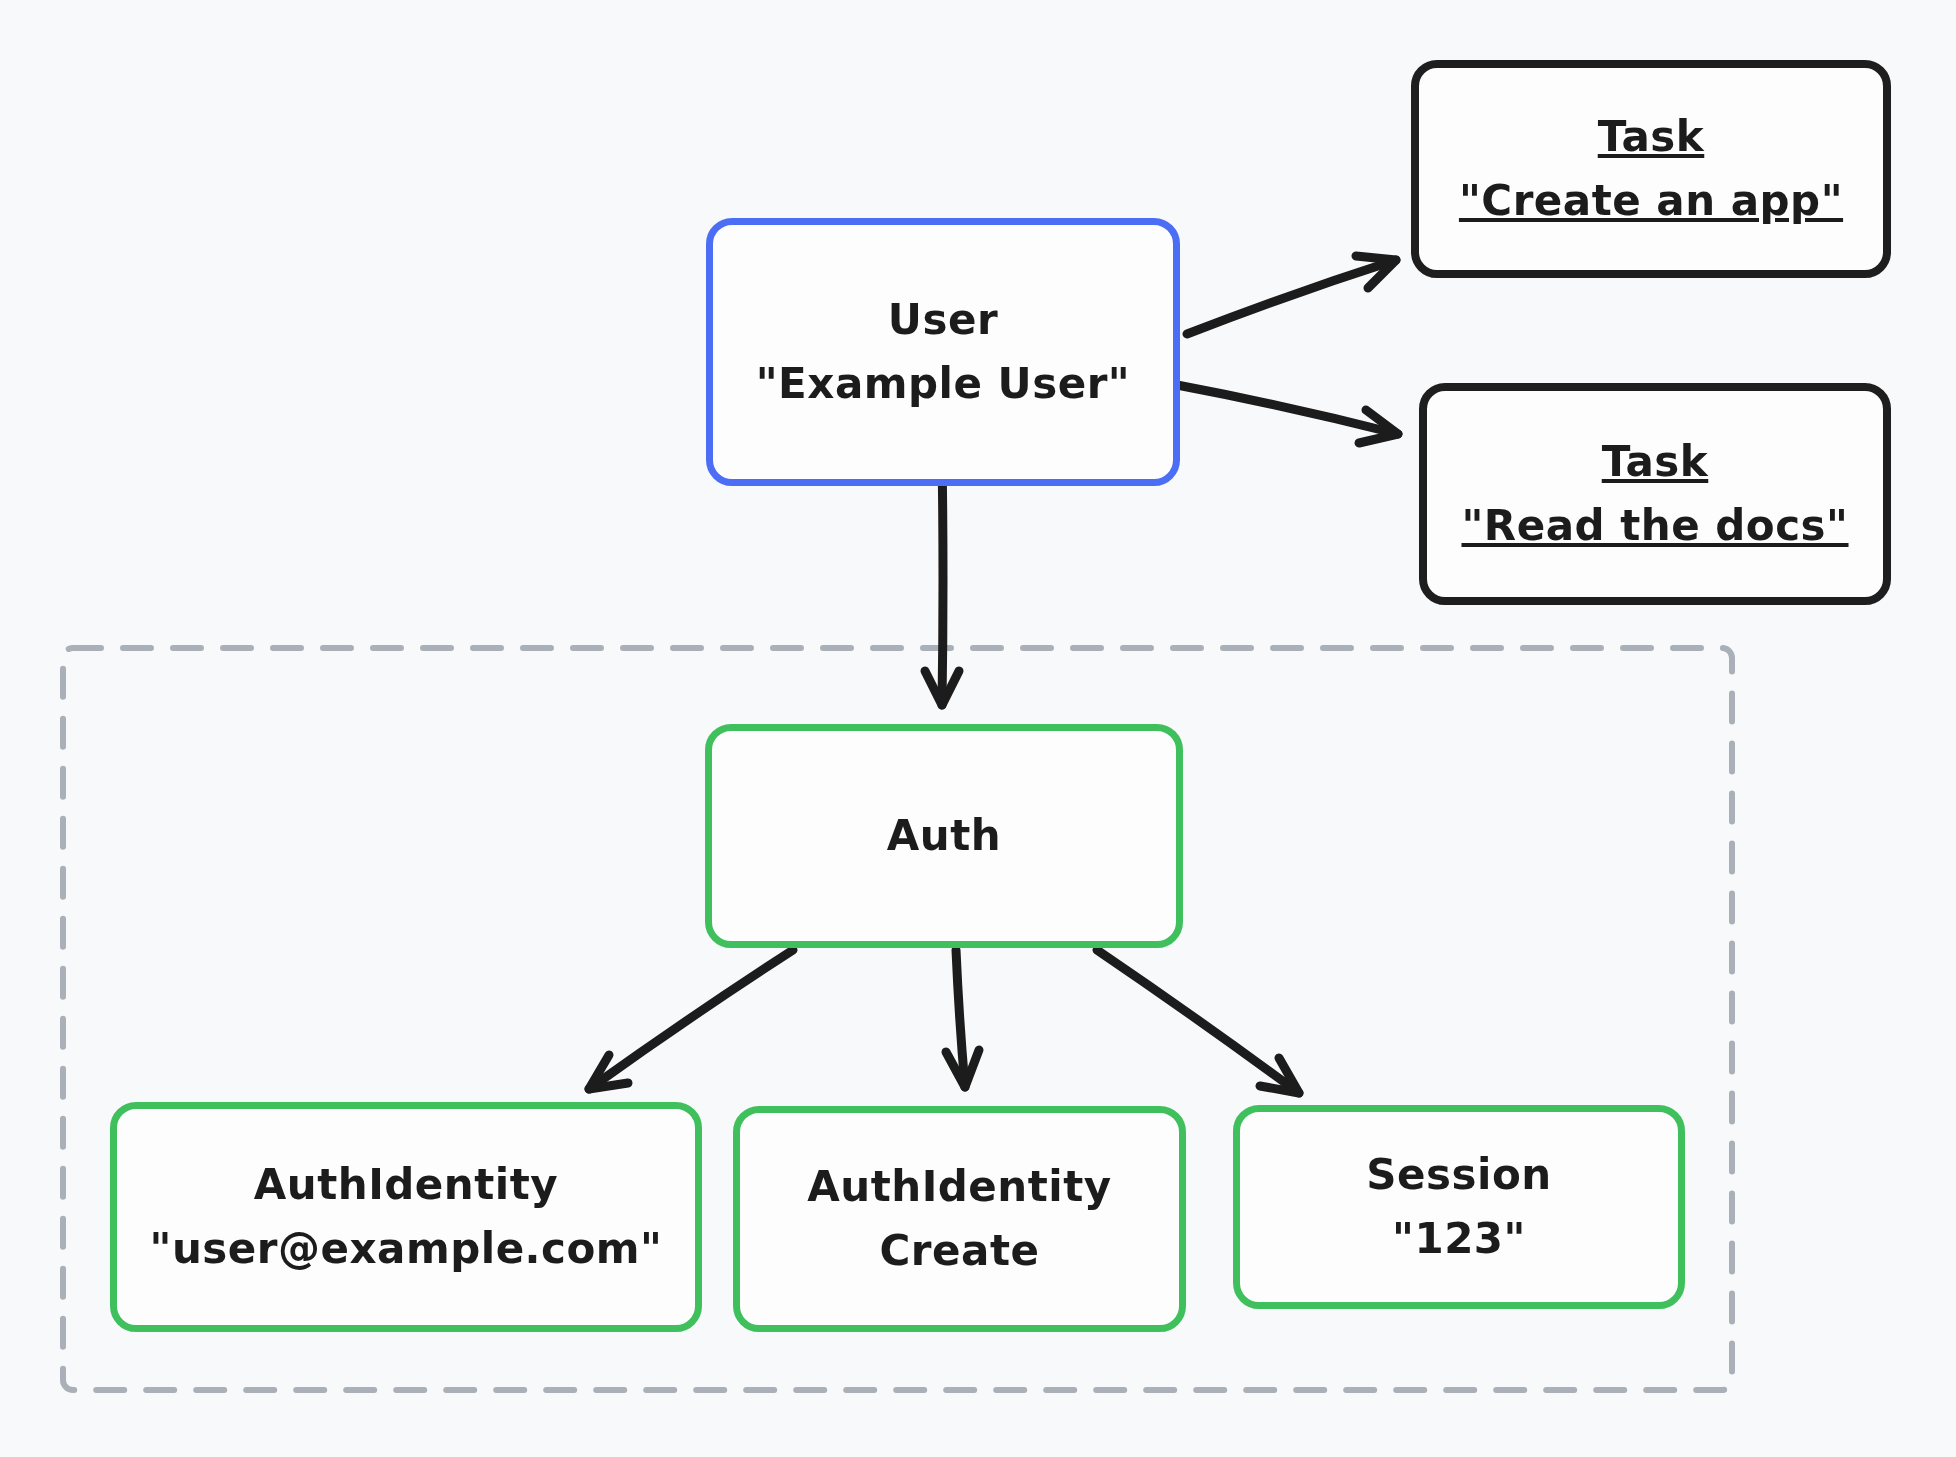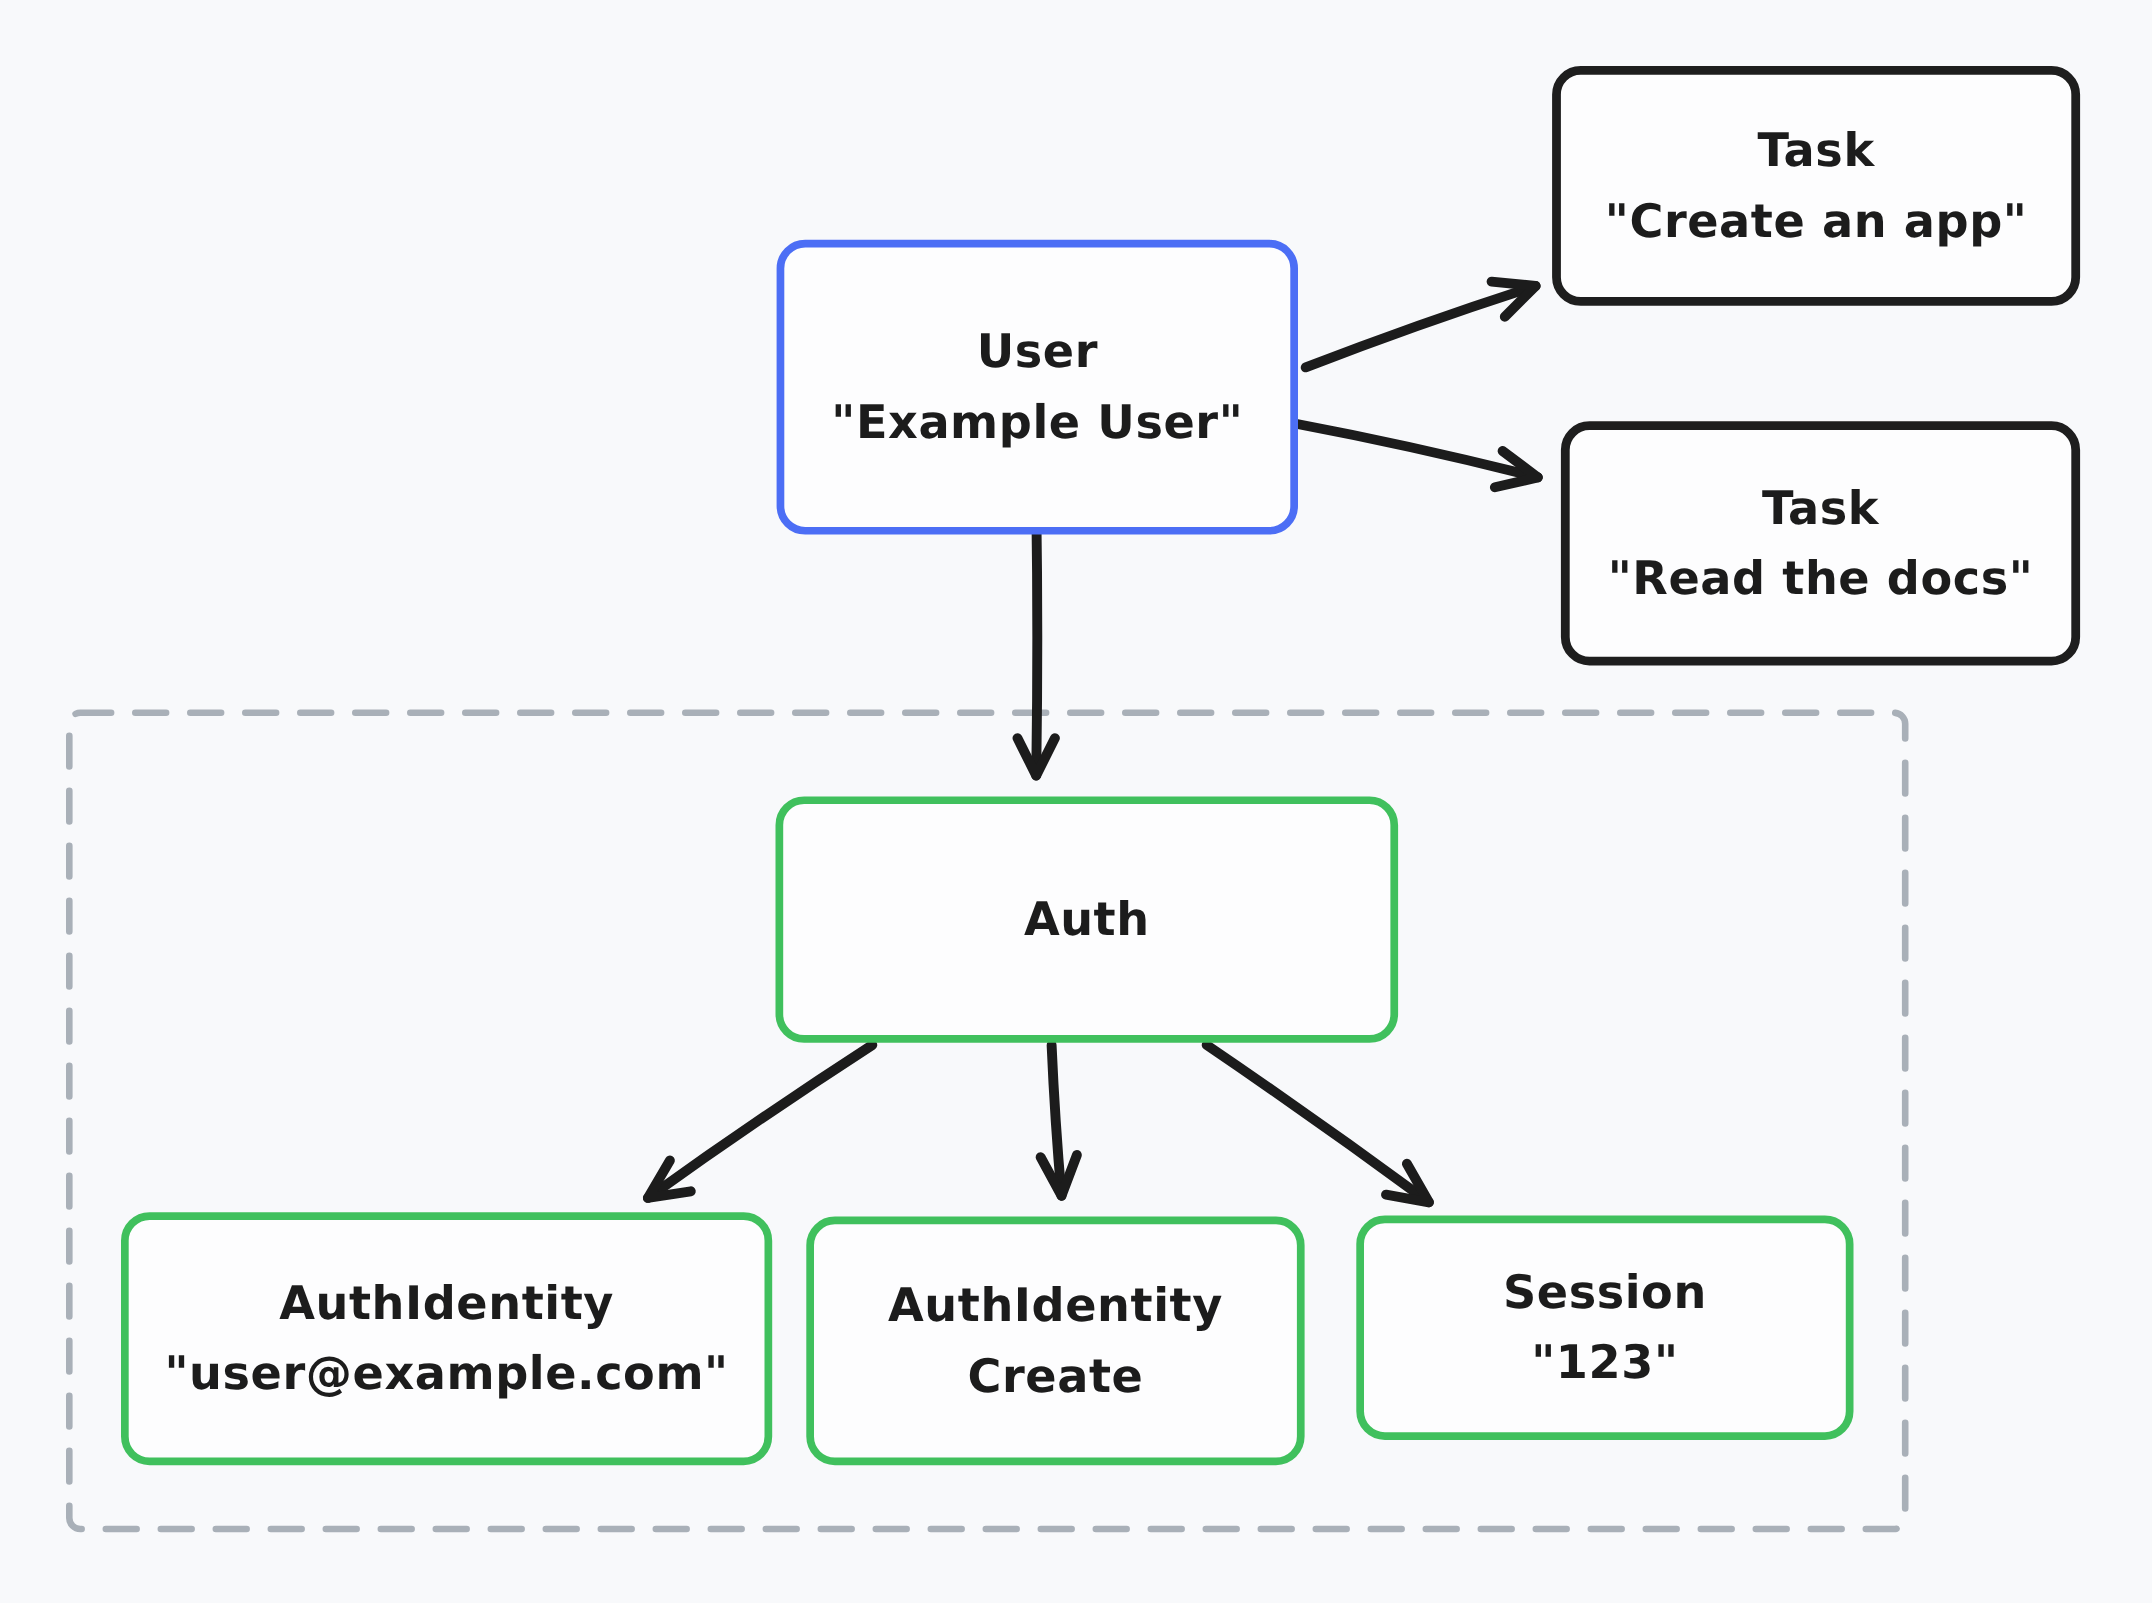--- a/index.html
+++ b/index.html
@@ -34,21 +34,21 @@
     background: var(--node-fill, #fdfdfe);
     color: var(--text, #1c1c1c);
     font-size: 42px;
     font-weight: 700;
     letter-spacing: 0.5px;
     text-align: center;
     line-height: 1.1;
   }
   .node span { white-space: nowrap; }
   .node-user  { border: 7px solid var(--user-border, #4c6ef5); }
-  .node-task  { border: 8px solid var(--task-border, #1e1e1e); }
+  .node-task  { border: 8px solid var(--task-border, #1e1e1e); text-decoration: underline; }
   .node-auth  { border: 7px solid var(--auth-border, #40c05d); }
 </style>
 </head>
 <body>
 
 <div class="canvas">
 
   <svg class="edges" width="1956" height="1457" viewBox="0 0 1956 1457" fill="none" xmlns="http://www.w3.org/2000/svg">
 
     <rect x="63" y="648" width="1669" height="742" rx="10" style="stroke:var(--group-border,#a9b0b8)" stroke-width="6" stroke-linecap="round" stroke-dasharray="28 22"></rect>
@@ -92,21 +92,21 @@
   <div class="node node-task" style="left:1411px; top:60px; width:480px; height:218px;">
     <span>Task</span>
     <span>"Create an app"</span>
   </div>
 
   <div class="node node-task" style="left:1419px; top:383px; width:472px; height:222px;">
     <span>Task</span>
     <span>"Read the docs"</span>
   </div>
 
-  <div class="node node-auth" style="left:705px; top:724px; width:566px; height:224px;">
+  <div class="node node-auth" style="left:705px; top:724px; width:478px; height:224px;">
     <span>Auth</span>
   </div>
 
   <div class="node node-auth" style="left:110px; top:1102px; width:592px; height:230px;">
     <span>AuthIdentity</span>
     <span>"user@example.com"</span>
   </div>
 
   <div class="node node-auth" style="left:733px; top:1106px; width:453px; height:226px;">
     <span>AuthIdentity</span>

